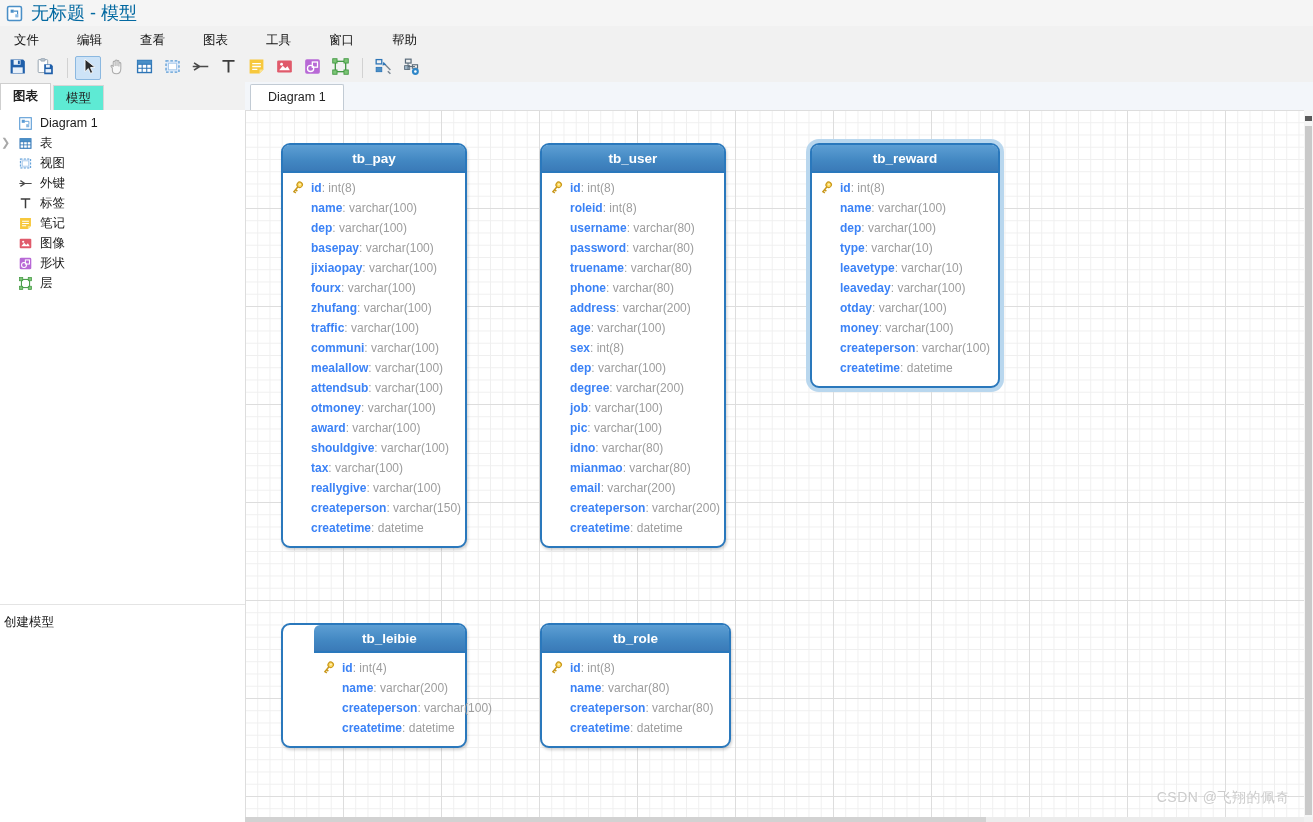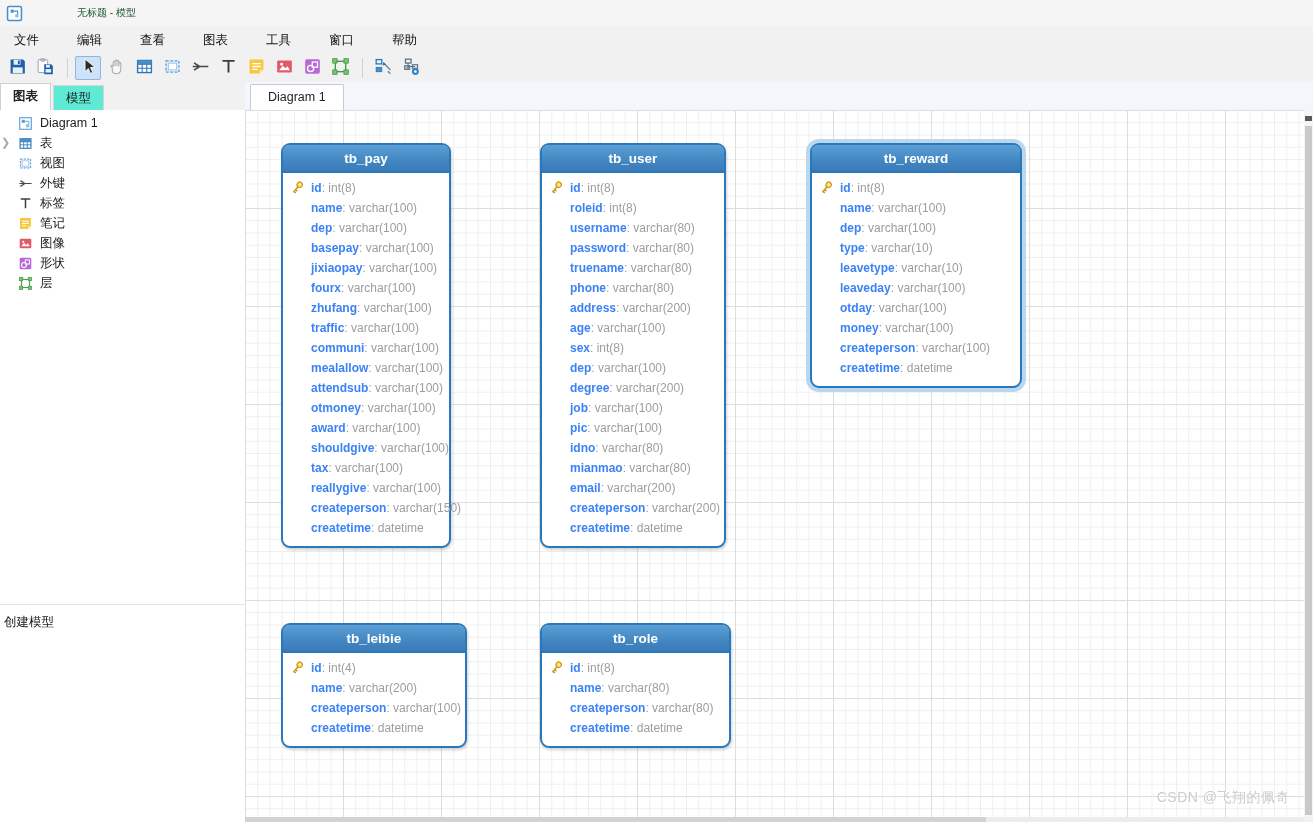--- a/index.html
+++ b/index.html
@@ -3,21 +3,21 @@
 <meta charset="utf-8">
 <style>
   * { margin:0; padding:0; box-sizing:border-box; }
   html,body { width:1313px; height:822px; overflow:hidden;
     font-family:"Liberation Sans","DejaVu Sans",sans-serif; background:#f1f1f1; }
   .window { position:relative; width:1313px; height:822px; background:#f1f1f1; }
 
   
   .titlebar { height:26px; display:flex; align-items:center; padding-left:6px; background:#f5f5f5; }
   .titlebar .app-ico { width:17px; height:17px; margin-right:8px; }
-  .titlebar .title { font-size:10px; color:#14532d;margin-left:46px; }
+  .titlebar .title { font-size:18px; color:#0369a1; }
 
   
   .menubar { height:28px; display:flex; align-items:center; padding-left:2px; background:#f1f1f1; }
   .menu-item { padding:4px 12px; margin-right:14px; font-size:12.5px; color:#111; cursor:default; }
 
   
   .toolbar { height:28px; display:flex; align-items:center; padding-left:4px; background:#f1f1f1; }
   .tool-btn { width:26px; height:24px; display:flex; align-items:center; justify-content:center;
     border:1px solid transparent; border-radius:2px; margin-right:2px; }
   .tool-btn.active { background:var(--active_tool_bg,#cde3f7); border-color:#8bb8e0; }
@@ -318,21 +318,21 @@
       <div class="sidebar-footer">创建模型</div>
     </div>
 
     <div class="canvas-col">
       <div class="canvas-tabs">
         <div class="canvas-tab">Diagram 1</div>
       </div>
       <div class="canvas-wrap">
         <div class="canvas-grid" id="canvas">
           <div class="watermark">CSDN @飞翔的佩奇</div>
-        <div class="entity" style="left:36px;top:33px;width:170px;">
+        <div class="entity" style="left:36px;top:33px;width:186px;">
               <div class="entity-header">tb_pay</div>
               <div class="entity-body">
                 <div class="field-row">
                   <span class="field-key">
                     <svg viewBox="0 0 16 16">
                       <g transform="rotate(40 8 8)">
                         <circle cx="8" cy="3.8" r="2.7" fill="#ffd95c" stroke="#c9981c" stroke-width="1.1"></circle>
                         <circle cx="8" cy="3.4" r="0.9" fill="#fff3c9"></circle>
                         <path d="M8 6.5v7M8 10.2h2.3M8 12.6h2.3" stroke="#c9981c" stroke-width="1.5" fill="none"></path>
                       </g>
@@ -490,21 +490,21 @@
                 <div class="field-row">
                   <span class="field-name">createperson</span>
                   <span class="field-type">: varchar(200)</span>
                 </div>
                 <div class="field-row">
                   <span class="field-name">createtime</span>
                   <span class="field-type">: datetime</span>
                 </div>
               </div>
             </div>
-            <div class="entity selected" style="left:565px;top:33px;width:212px;">
+            <div class="entity selected" style="left:565px;top:33px;width:190px;">
               <div class="entity-header">tb_reward</div>
               <div class="entity-body">
                 <div class="field-row">
                   <span class="field-key">
                     <svg viewBox="0 0 16 16">
                       <g transform="rotate(40 8 8)">
                         <circle cx="8" cy="3.8" r="2.7" fill="#ffd95c" stroke="#c9981c" stroke-width="1.1"></circle>
                         <circle cx="8" cy="3.4" r="0.9" fill="#fff3c9"></circle>
                         <path d="M8 6.5v7M8 10.2h2.3M8 12.6h2.3" stroke="#c9981c" stroke-width="1.5" fill="none"></path>
                       </g>
@@ -544,21 +544,21 @@
                 <div class="field-row">
                   <span class="field-name">createperson</span>
                   <span class="field-type">: varchar(100)</span>
                 </div>
                 <div class="field-row">
                   <span class="field-name">createtime</span>
                   <span class="field-type">: datetime</span>
                 </div>
               </div>
             </div>
-            <div class="entity" style="left:36px;top:513px;width:186px;">
+            <div class="entity" style="left:36px;top:513px;width:186px;padding-left:31px;">
               <div class="entity-header">tb_leibie</div>
               <div class="entity-body">
                 <div class="field-row">
                   <span class="field-key">
                     <svg viewBox="0 0 16 16">
                       <g transform="rotate(40 8 8)">
                         <circle cx="8" cy="3.8" r="2.7" fill="#ffd95c" stroke="#c9981c" stroke-width="1.1"></circle>
                         <circle cx="8" cy="3.4" r="0.9" fill="#fff3c9"></circle>
                         <path d="M8 6.5v7M8 10.2h2.3M8 12.6h2.3" stroke="#c9981c" stroke-width="1.5" fill="none"></path>
                       </g>

